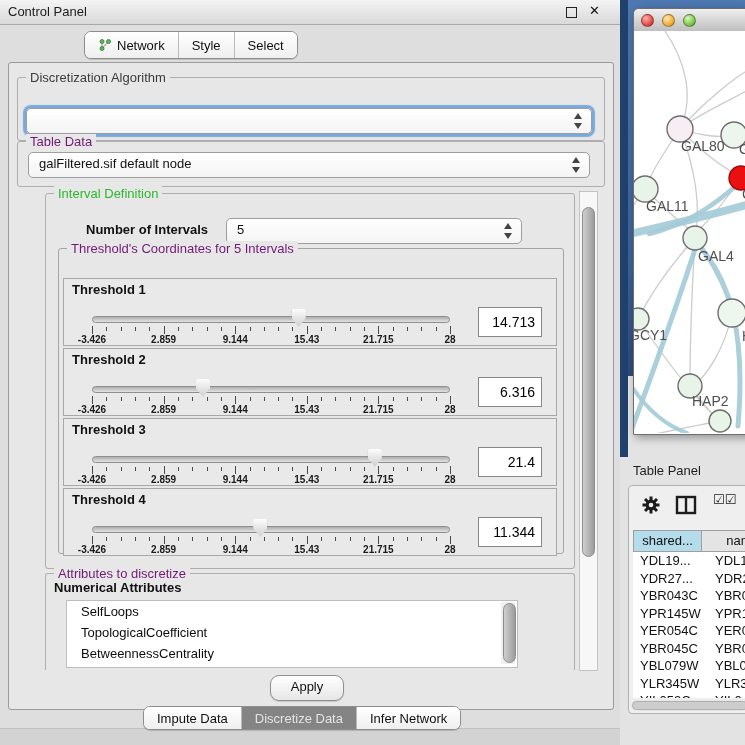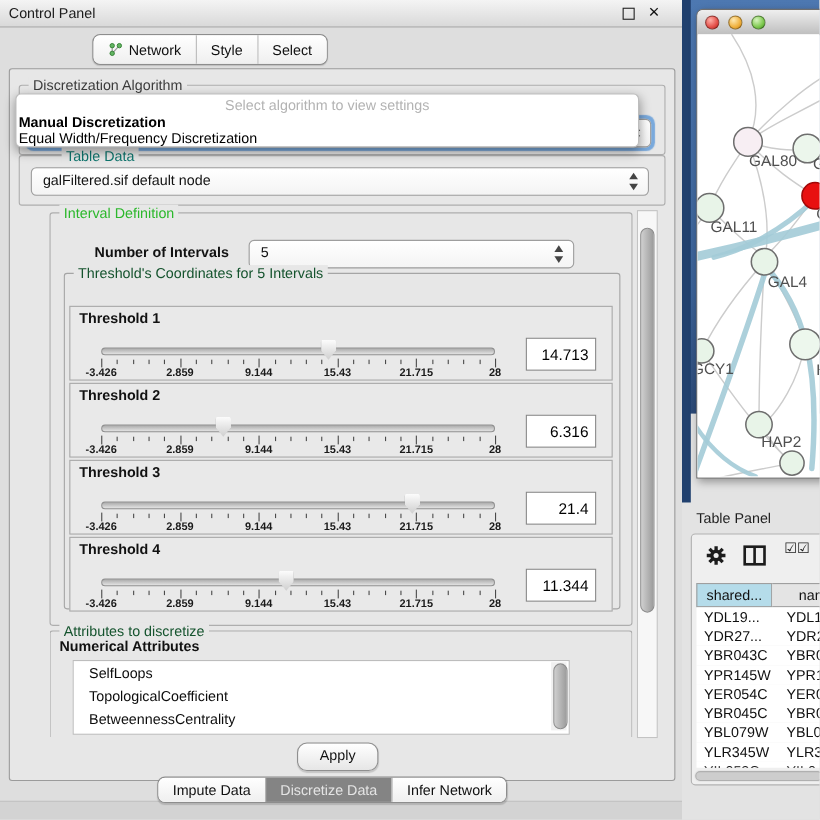--- a/index.html
+++ b/index.html
@@ -19,21 +19,21 @@
   #bottom-tabstrip{left:143px;top:706px;height:22px;z-index:8;}
   .seg{display:flex;align-items:center;gap:5px;padding:0 13px;background:linear-gradient(#ffffff,#efefef);
     border-left:1px solid #b9b9b9;color:#101010;cursor:default;white-space:nowrap;}
   .seg:first-child{border-left:none;}
   .seg.active{background:#848484;color:#e4e4e4;}
   .net-ico{width:14px;height:14px;}
   .main-panel{position:absolute;left:8px;top:62px;width:604px;height:646px;background:#e7e7e7;
     border:1px solid #9b9b9b;border-radius:3px;}
   .group{position:absolute;border:1px solid #aeaeae;border-radius:3px;}
   .group-title{position:absolute;top:-8px;left:8px;background:#e7e7e7;padding:0 4px;font-size:13px;}
-  .t-gray{color:#3c3c3c;} .t-green{color:#2cb82c;} .t-blue{color:#14532d;} .t-black{color:#0f766e;margin-left:30px;}
+  .t-gray{color:#3c3c3c;} .t-green{color:#2cb82c;} .t-blue{color:#701a75;} .t-black{color:#701a75;}
   .combo{position:absolute;background:linear-gradient(#ffffff,#f4f4f4);border:1px solid #9e9e9e;
     border-radius:5px;line-height:22px;padding-left:10px;color:#111;}
   .combo .spin{position:absolute;right:8px;top:0;bottom:0;width:9px;}
   .spin:before,.spin:after{content:"";position:absolute;left:0;border-left:4.5px solid transparent;border-right:4.5px solid transparent;}
   .spin:before{top:calc(50% - 8px);border-bottom:6px solid #444;}
   .spin:after{bottom:calc(50% - 8px);border-top:6px solid #444;}
   .focus-ring{box-shadow:0 0 1px 3px #79a9dc;}
   .popup{position:absolute;left:5px;top:22px;width:567px;height:49px;background:#fff;
     border:1px solid #bdbdbd;border-radius:5px;box-shadow:0 4px 10px rgba(0,0,0,.38);z-index:6;
     padding-top:2px;box-sizing:border-box;}
@@ -137,25 +137,20 @@
 
   <div class="main-panel">
 
     <div class="group" style="left:8px;top:14px;width:586px;height:62px;">
       <span class="group-title t-gray">Discretization Algorithm</span>
       <div class="combo focus-ring" style="left:8px;top:30px;width:554px;height:24px;">
         <span class="spin"></span>
       </div>
     </div>
 
-    <div class="popup">
-      <div class="popup-hint">Select algorithm to view settings</div>
-      <div class="popup-item bold">Manual Discretization</div>
-      <div class="popup-item">Equal Width/Frequency Discretization</div>
-    </div>
 
     <div class="group" style="left:8px;top:78px;width:586px;height:44px;">
       <span class="group-title t-black">Table Data</span>
       <div class="combo" style="left:10px;top:10px;width:550px;height:24px;">
         <span>galFiltered.sif default node</span>
         <span class="spin"></span>
       </div>
     </div>
 
     <div class="group" style="left:36px;top:130px;width:528px;height:374px;">

